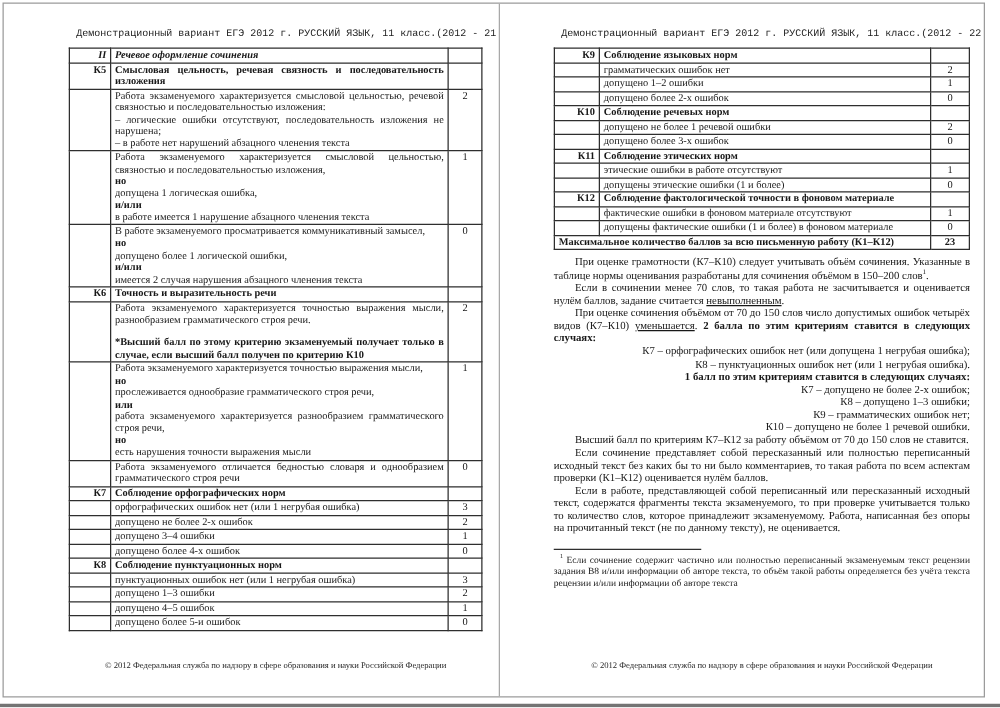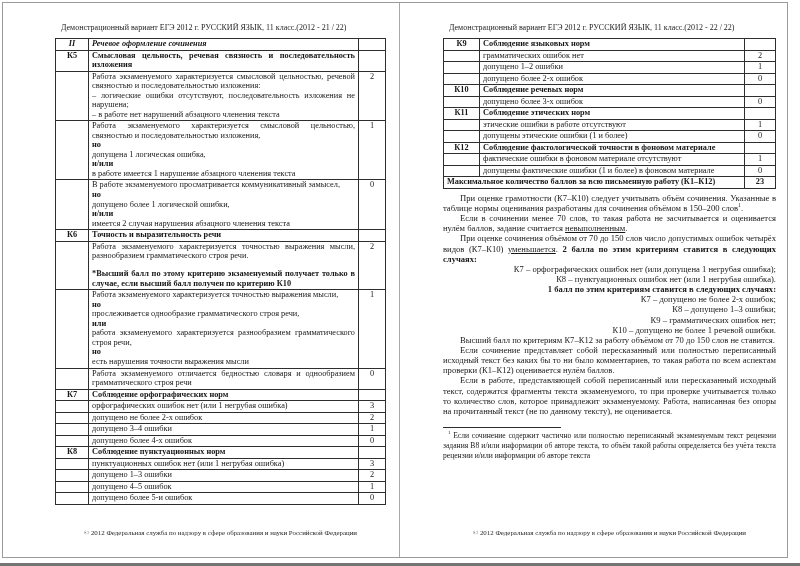--- a/index.html
+++ b/index.html
@@ -7,28 +7,28 @@
           font-family:"Liberation Serif","DejaVu Serif",serif;color:#181818;}
   .frame{position:absolute;left:2px;top:2px;width:786px;height:556px;border:1px solid #9b9b9b;
          display:flex;background:#fff;box-sizing:border-box;}
   .bottom-bar{position:absolute;left:0;bottom:0;width:800px;height:3px;background:#747474;}
   .page{position:relative;height:100%;box-sizing:border-box;overflow:hidden;}
   .page-left{width:397px;border-right:1px solid #a8a8a8;}
   .page-right{flex:1;}
   .content{box-sizing:border-box;}
   .cl{margin:20px 0 0 52px;width:331px;}
   .cr{margin:20px 0 0 43px;width:333px;}
-  .page-header{display:flex;font-size:8px;line-height:10px;
-               margin:0 1px 5px 6px;white-space:nowrap;color:#1c1c1c;}
+  .page-header{display:flex;justify-content:space-between;font-size:8px;line-height:10px;
+               margin:0 1px 5px 6px;white-space:nowrap;color:#1c1c1c;font-family:Liberation Mono, monospace;}
   table.rubric{border-collapse:collapse;width:100%;table-layout:fixed;}
   table.rubric td{border:1px solid #2e2e2e;vertical-align:top;padding:0px 3px 1px 3px;
                   font-size:8.3px;line-height:1.15;}
   .tl .ci{width:26px;} .tl .cs{width:20px;}
   .tr2 .ci{width:29px;} .tr2 .cs{width:24px;}
-  .ci{text-align:center;font-weight:bold;}
+  .ci{text-align:right;font-weight:bold;}
   .cs{text-align:center;}
   .cd{text-align:justify;}
   .blk{display:block;text-align:justify;}
   .b{font-weight:bold;} .i{font-style:italic;} .u{text-decoration:underline;}
   .gap{margin-top:8.5px;}
   .paras{margin-top:4px;}
   .para{font-size:8.6px;line-height:1.18;text-align:justify;}
   .para.ind{text-indent:17px;}
   .para.lst{padding-left:17px;text-align:right;text-indent:0;}
   sup{font-size:0.65em;line-height:0;}
@@ -207,20 +207,25 @@
               </tr>
               <tr>
                 <td class="ci"></td>
                 <td class="cd"><span>допущено более 2-х ошибок</span></td>
                 <td class="cs">0</td>
               </tr>
               <tr>
                 <td class="ci">К10</td>
                 <td class="cd b"><span>Соблюдение речевых норм</span></td>
                 <td class="cs"></td>
+              </tr>
+              <tr>
+                <td class="ci"></td>
+                <td class="cd"><span>допущено не более 1 речевой ошибки</span></td>
+                <td class="cs">2</td>
               </tr>
               <tr>
                 <td class="ci"></td>
                 <td class="cd"><span>допущено более 3-х ошибок</span></td>
                 <td class="cs">0</td>
               </tr>
               <tr>
                 <td class="ci">К11</td>
                 <td class="cd b"><span>Соблюдение этических норм</span></td>
                 <td class="cs"></td>

